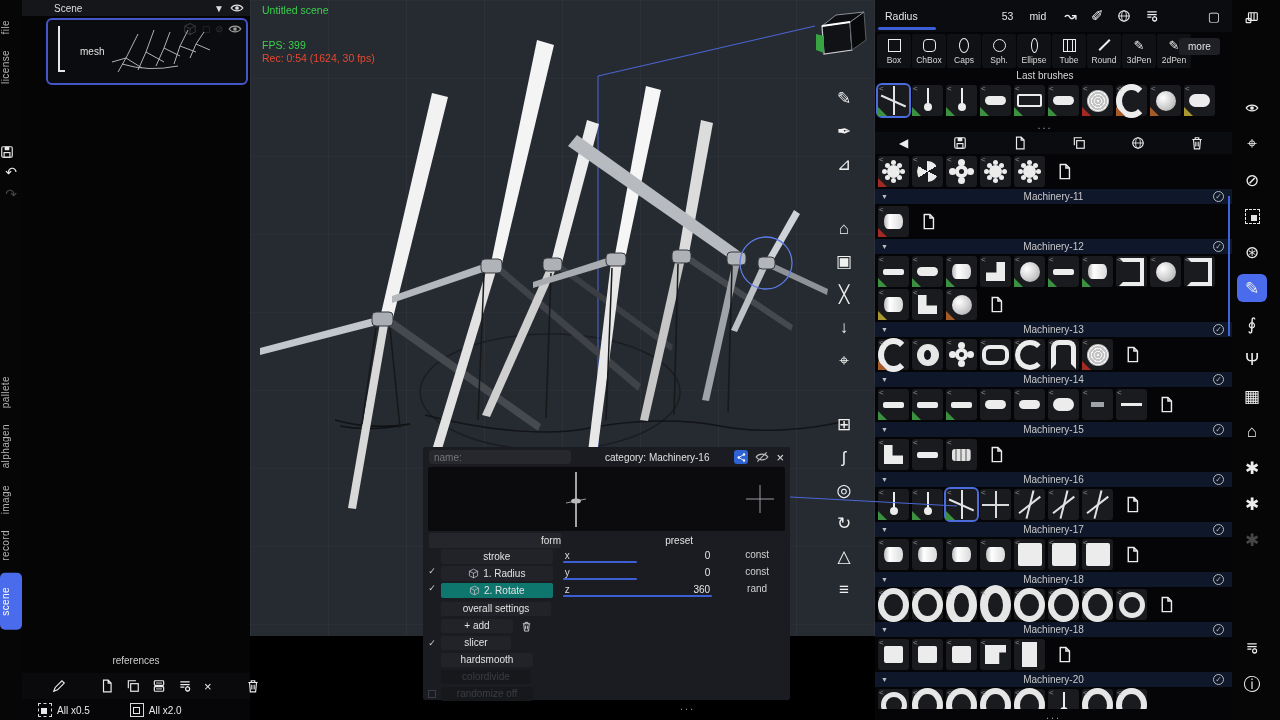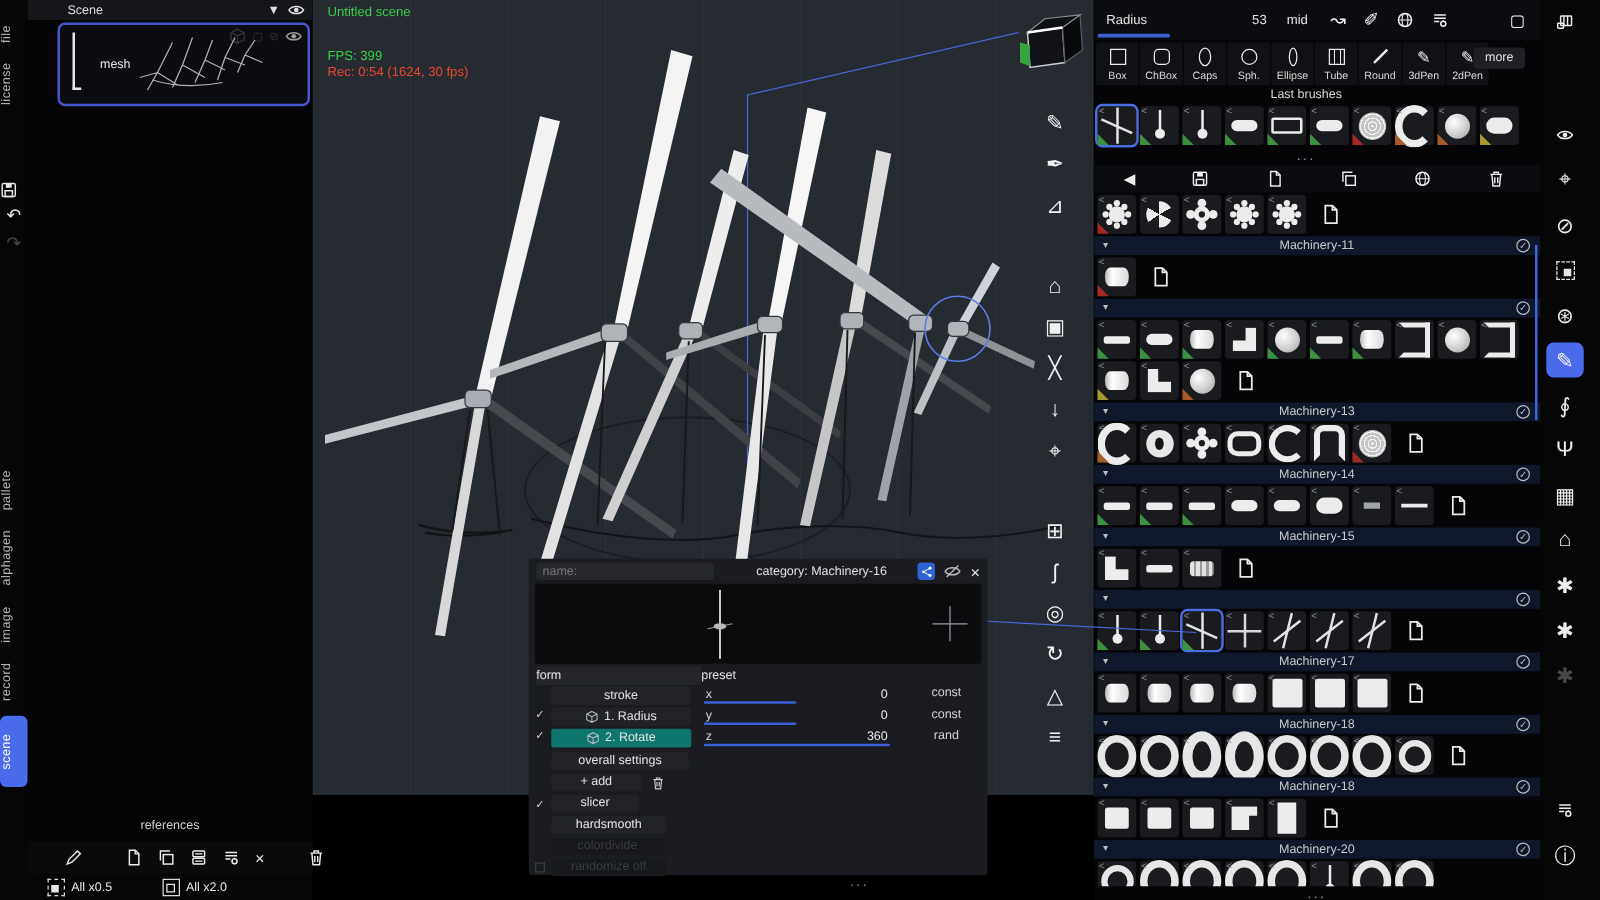--- a/index.html
+++ b/index.html
@@ -54,21 +54,21 @@
   
   #dialog{left:423px;top:447px;width:367px;height:253px;background:#1a1c21;z-index:15;font-size:10px;border-radius:2px}
   #dlg-head{display:flex;align-items:center;height:20px;padding:0 6px;gap:24px}
   #dlg-name{background:#26282e;border-radius:3px;height:14px;flex:0 0 128px;color:#cfcfcf;
     font-size:10px;padding:1px 5px;border:none;outline:none;font-family:inherit}
   #dlg-cat{margin-left:10px;color:#e0e0e0}
   #dlg-headicons{margin-left:auto;display:flex;align-items:center;gap:7px}
   .share-btn{width:14px;height:14px;background:#2f63d4;border-radius:3px;display:flex;align-items:center;justify-content:center}
   #dlg-preview{margin:0 5px;height:64px;background:#0b0b0d;border-radius:2px;position:relative}
   #dlg-tabs{display:flex;height:17px;align-items:center;margin-top:1px}
-  #dlg-tabs .cell{width:132px;text-align:left;color:#e2e2e2}
+  #dlg-tabs .cell{width:132px;text-align:right;color:#e2e2e2}
   #dlg-tabs .cell.boxed{background:#24262c;height:15px;line-height:15px;margin-left:6px;border-radius:2px}
   .prow{display:flex;align-items:flex-start;height:17px}
   .prow .chk{width:18px;text-align:center;color:#cfcfcf;font-size:9px}
   .prow .lab{width:112px;background:#212329;height:15px;border-radius:2px;display:flex;align-items:center;justify-content:center;gap:4px;color:#e3e3e3}
   .prow.hl .lab{background:#0f766e}
   .prow .slide{width:150px;margin-left:10px;position:relative;height:15px}
   .prow .axis{position:absolute;left:2px;top:1px;color:#d8d8d8}
   .prow .val{position:absolute;right:2px;top:1px;color:#e8e8e8}
   .prow .track{position:absolute;left:0;bottom:1px;height:2.5px;background:#3c5fd6;border-radius:1px}
   .prow .mode{width:66px;margin-left:12px;text-align:center;color:#d0d0d0}
@@ -738,20 +738,21 @@
             <span class="tv tv-cyl"></span>
           </div>
           <div class="thumb-file">
             <svg class="iconsvg big" style="color:#ececec">
               <use href="#i-file"></use>
             </svg>
           </div>
         </div>
         <div class="sec-head">
           <span class="arrow">▼</span>
+          <span class="title">Machinery-12</span>
           <span class="encheck">✓</span>
         </div>
         <div class="thumbrow">
           <div class="thumb c-green">
             <span class="sh">&lt;</span>
             <span class="corner"></span>
             <span class="tv tv-bar"></span>
           </div>
           <div class="thumb c-green">
             <span class="sh">&lt;</span>
@@ -922,20 +923,21 @@
             <span class="tv tv-boltcyl"></span>
           </div>
           <div class="thumb-file">
             <svg class="iconsvg big" style="color:#ececec">
               <use href="#i-file"></use>
             </svg>
           </div>
         </div>
         <div class="sec-head">
           <span class="arrow">▼</span>
+          <span class="title">Machinery-16</span>
           <span class="encheck">✓</span>
         </div>
         <div class="thumbrow">
           <div class="thumb c-green">
             <span class="sh">&lt;</span>
             <span class="corner"></span>
             <span class="tv tv-pin"></span>
           </div>
           <div class="thumb c-green">
             <span class="sh">&lt;</span>

